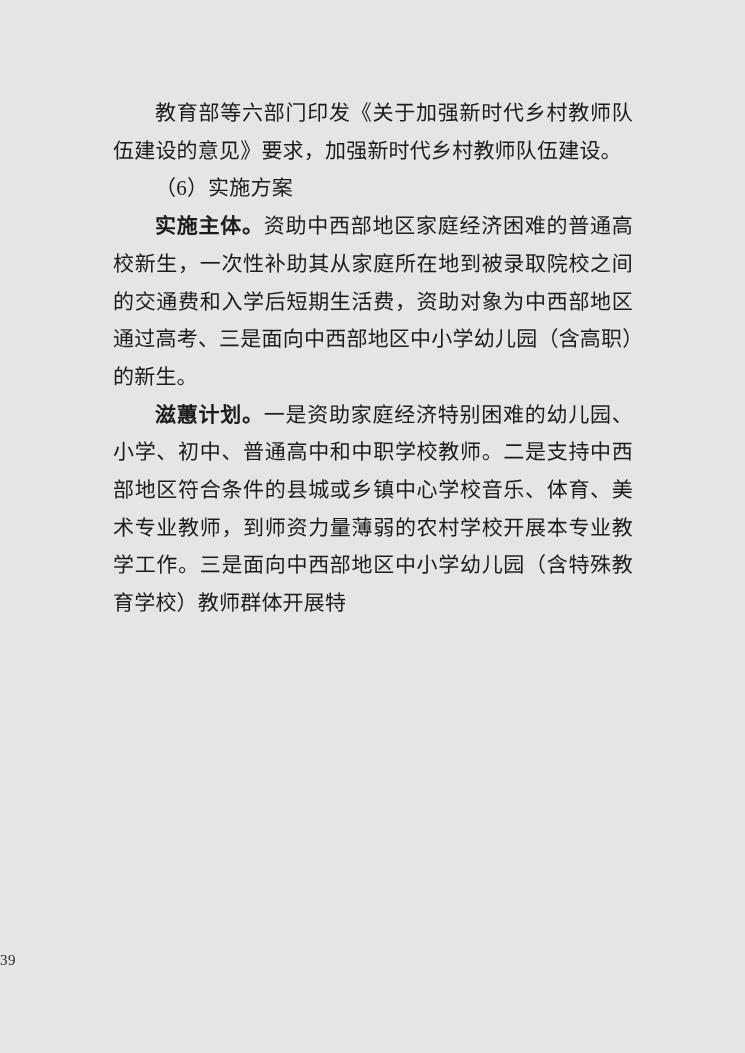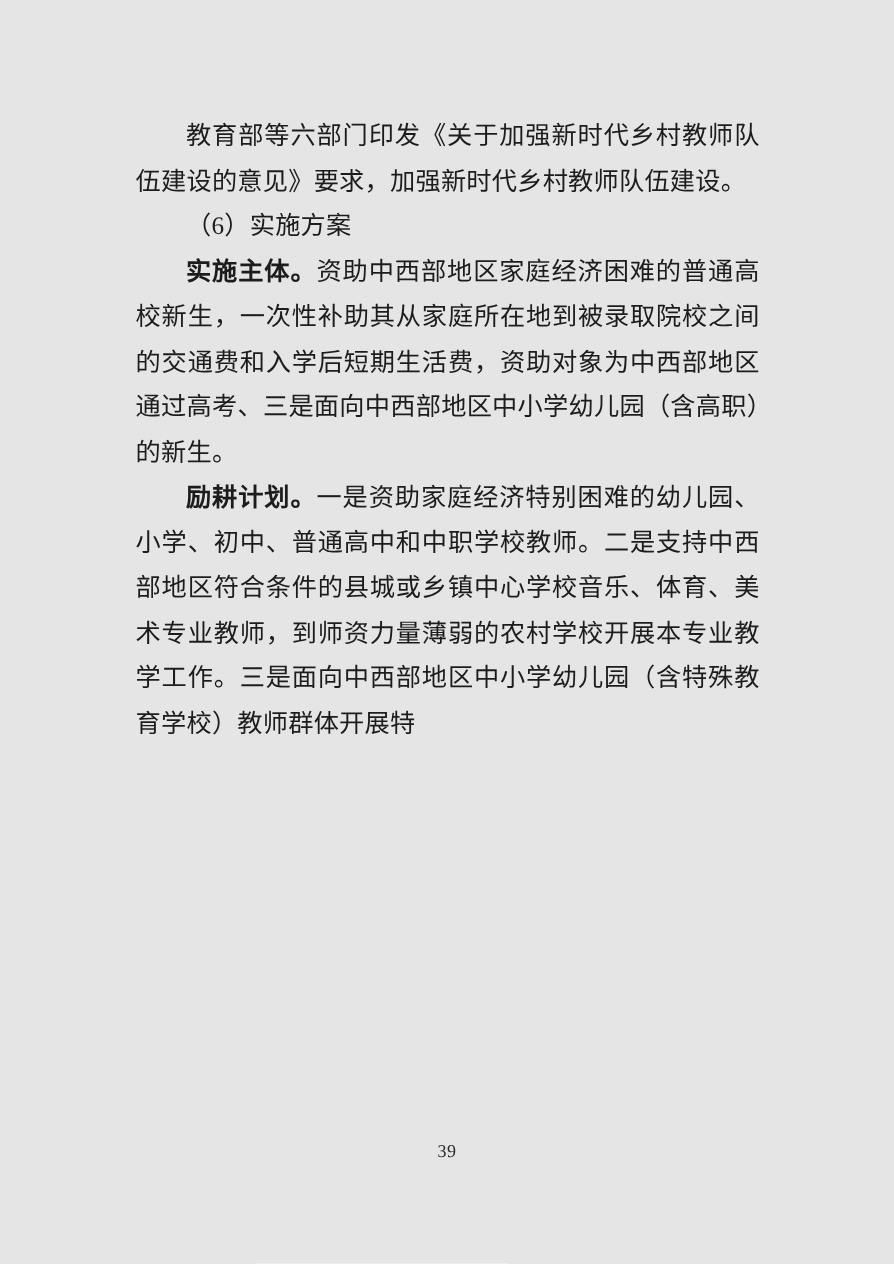--- a/index.html
+++ b/index.html
@@ -37,21 +37,21 @@
     font-weight: 400;
   }
   .para .lead {
     font-weight: 700;
   }
   .page-footer {
     position: absolute;
     left: 0;
     top: 951px;
     width: 745px;
-    text-align: center;
+    text-align: left;
   }
   .page-number {
     font-size: 15px;
     color: #2a2a2a;
     letter-spacing: 0.5px;
   }
 </style>
 </head>
 <body>
 
@@ -62,21 +62,21 @@
     <p class="para"><b class="lead"></b><span>教育部等六部门印发《关于加强新时代乡村教师队伍建设的意见》要求，加强新时代乡村教师队伍建设。</span></p>
 
 
 
 
     <p class="para"><b class="lead"></b><span>（6）实施方案</span></p>
 
 
     <p class="para"><b class="lead">实施主体。</b><span>资助中西部地区家庭经济困难的普通高校新生，一次性补助其从家庭所在地到被录取院校之间的交通费和入学后短期生活费，资助对象为中西部地区通过高考、三是面向中西部地区中小学幼儿园（含高职）的新生。</span></p>
 
-    <p class="para"><b class="lead">励耕计划。</b><span>一是资助家庭经济特别困难的幼儿园、小学、初中、普通高中和中职学校教师。二是支持中西部地区符合条件的县城或乡镇中心学校音乐、体育、美术专业教师，到师资力量薄弱的农村学校开展本专业教学工作。三是面向中西部地区中小学幼儿园（含特殊教育学校）教师群体开展特</span></p>
+    <p class="para"><b class="lead">滋蕙计划。</b><span>一是资助家庭经济特别困难的幼儿园、小学、初中、普通高中和中职学校教师。二是支持中西部地区符合条件的县城或乡镇中心学校音乐、体育、美术专业教师，到师资力量薄弱的农村学校开展本专业教学工作。三是面向中西部地区中小学幼儿园（含特殊教育学校）教师群体开展特</span></p>
 
   </main>
 
   <footer class="page-footer">
     <span class="page-number">39</span>
   </footer>
 
 </div>
 
 </body></html>

